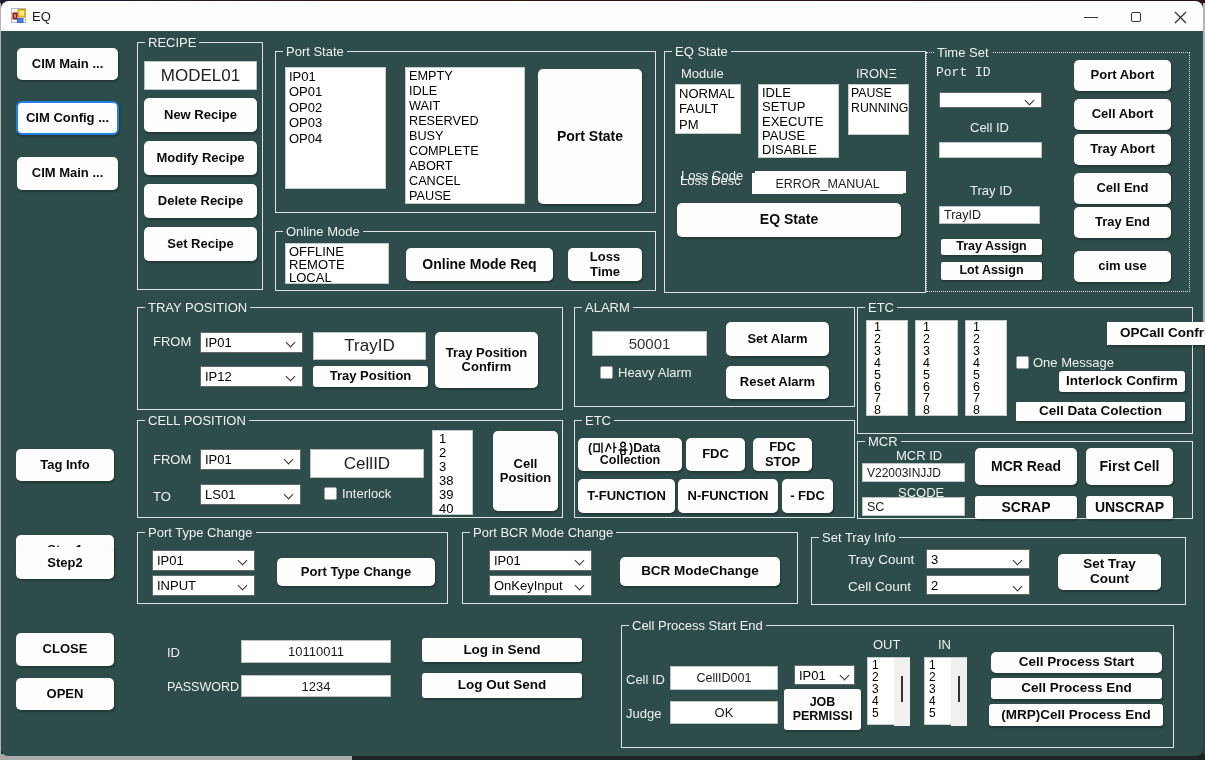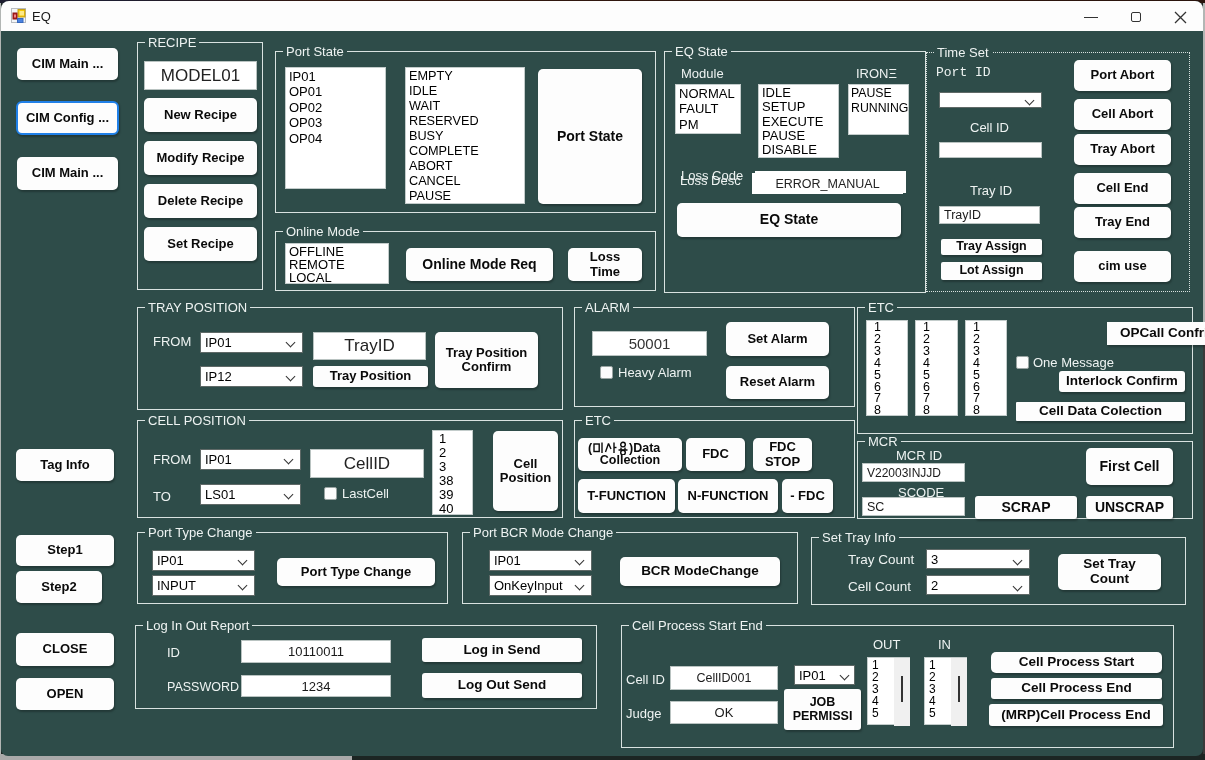--- a/index.html
+++ b/index.html
@@ -70,21 +70,21 @@
     <div class="btn" style="left:16px;top:47px;width:101px;height:32px;">CIM Main&nbsp;...</div>
 
     <div class="btn" style="left:15px;top:100px;width:103px;height:34px;border:2px solid #2080e8;border-radius:6px;">CIM Config&nbsp;...</div>
 
     <div class="btn" style="left:16px;top:156px;width:101px;height:33px;">CIM Main&nbsp;...</div>
 
     <div class="btn" style="left:15px;top:448px;width:98px;height:32px;">Tag Info</div>
 
     <div class="btn" style="left:15px;top:534px;width:98px;height:31px;">Step1</div>
 
-    <div class="btn" style="left:15px;top:570px;width:86px;height:32px;">Step2</div>
+    <div class="btn" style="left:15px;top:546px;width:98px;height:32px;">Step2</div>
 
     <div class="btn" style="left:15px;top:632px;width:98px;height:33px;">CLOSE</div>
 
     <div class="btn" style="left:15px;top:677px;width:98px;height:32px;">OPEN</div>
 
     <div class="grp" style="left:136px;top:41px;width:126px;height:248px;">
         <b>RECIPE</b>
       </div>
 
     <div class="txt" style="left:143px;top:60px;width:113px;height:29px;font-size:17px;color:#222;">MODEL01</div>
@@ -226,21 +226,21 @@
     <div class="cmb" style="left:199px;top:448px;width:101px;height:21px;">IP01<i class="cv"></i></div>
 
     <div class="txt" style="left:309px;top:448px;width:114px;height:29px;font-size:17px;color:#222;">CellID</div>
 
     <div class="lbl" style="left:152px;top:488px;">TO</div>
 
     <div class="cmb" style="left:199px;top:483px;width:101px;height:21px;">LS01<i class="cv"></i></div>
 
     <span class="chk" style="left:323px;top:486px;"></span>
 
-    <div class="lbl" style="left:341px;top:485px;">LastCell</div>
+    <div class="lbl" style="left:341px;top:485px;">Interlock</div>
 
     <div class="lst" style="left:431px;top:429px;width:41px;height:85px;line-height:14px;padding-left:6px;">1
 2
 3
 38
 39
 40</div>
 
     <div class="btn" style="left:492px;top:430px;width:65px;height:80px;">Cell Position</div>
 
@@ -336,20 +336,21 @@
       </div>
 
     <div class="lbl" style="left:895px;top:447px;">MCR ID</div>
 
     <div class="txt txl" style="left:861px;top:462px;width:103px;height:19px;font-size:12px;">V22003INJJD</div>
 
     <div class="lbl" style="left:897px;top:484px;">SCODE</div>
 
     <div class="txt txl" style="left:861px;top:496px;width:103px;height:19px;font-size:12.5px;">SC</div>
 
+    <div class="btn" style="left:974px;top:447px;width:102px;height:37px;font-size:14px;">MCR Read</div>
 
     <div class="btn" style="left:1085px;top:447px;width:87px;height:37px;font-size:14px;">First Cell</div>
 
     <div class="btn" style="left:974px;top:495px;width:102px;height:23px;border-radius:3px;font-size:14px;">SCRAP</div>
 
     <div class="btn" style="left:1085px;top:495px;width:87px;height:23px;border-radius:3px;font-size:14px;">UNSCRAP</div>
 
     <div class="grp" style="left:136px;top:531px;width:311px;height:72px;">
         <b>Port Type Change</b>
       </div>
@@ -377,23 +378,20 @@
     <div class="lbl" style="left:847px;top:551px;font-size:13.5px;">Tray Count</div>
 
     <div class="cmb" style="left:925px;top:548px;width:104px;height:20px;">3<i class="cv" style="top:7px;"></i></div>
 
     <div class="lbl" style="left:847px;top:578px;font-size:13.5px;">Cell Count</div>
 
     <div class="cmb" style="left:925px;top:574px;width:104px;height:20px;">2<i class="cv" style="top:7px;"></i></div>
 
     <div class="btn" style="left:1057px;top:553px;width:103px;height:36px;font-size:13.5px;">Set Tray<br>Count</div>
 
-    <div class="grp" style="left:134px;top:624px;width:462px;height:84px;">
-        <b>Log In Out Report</b>
-      </div>
 
     <div class="lbl" style="left:166px;top:644px;">ID</div>
 
     <div class="txt" style="left:240px;top:639px;width:150px;height:23px;">10110011</div>
 
     <div class="btn" style="left:421px;top:637px;width:160px;height:24px;border-radius:3px;font-size:13.5px;">Log in Send</div>
 
     <div class="lbl" style="left:166px;top:679px;font-size:12.5px;">PASSWORD</div>
 
     <div class="txt" style="left:240px;top:674px;width:150px;height:22px;">1234</div>

